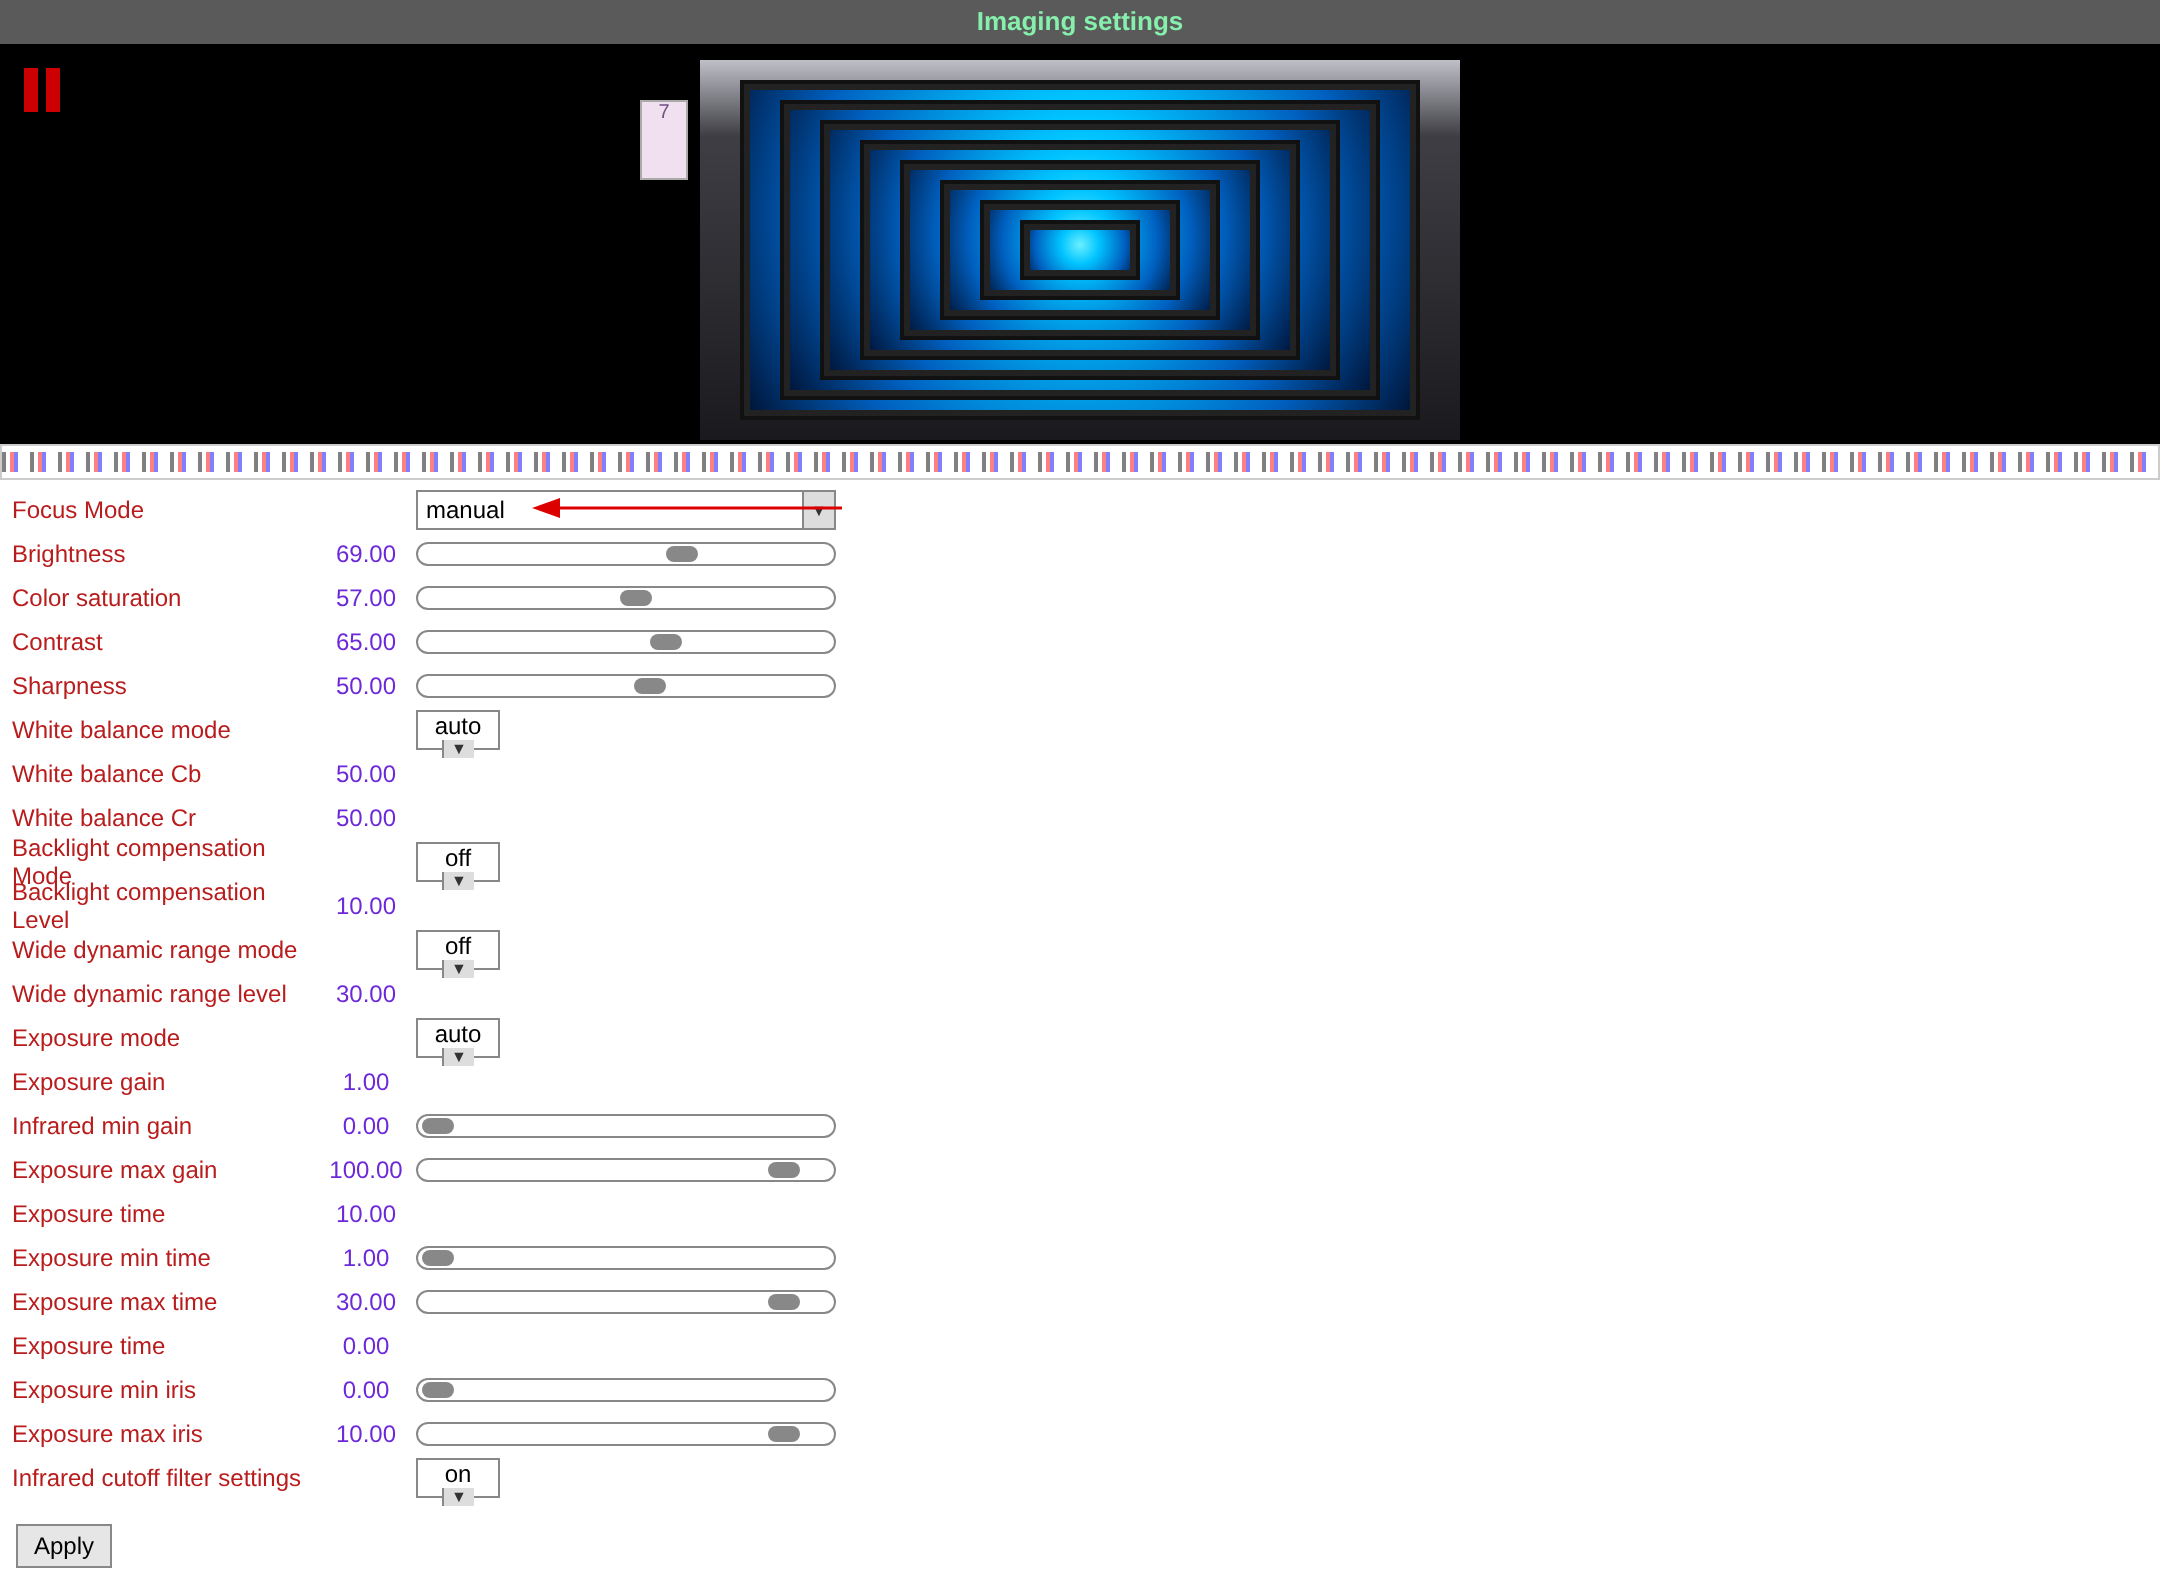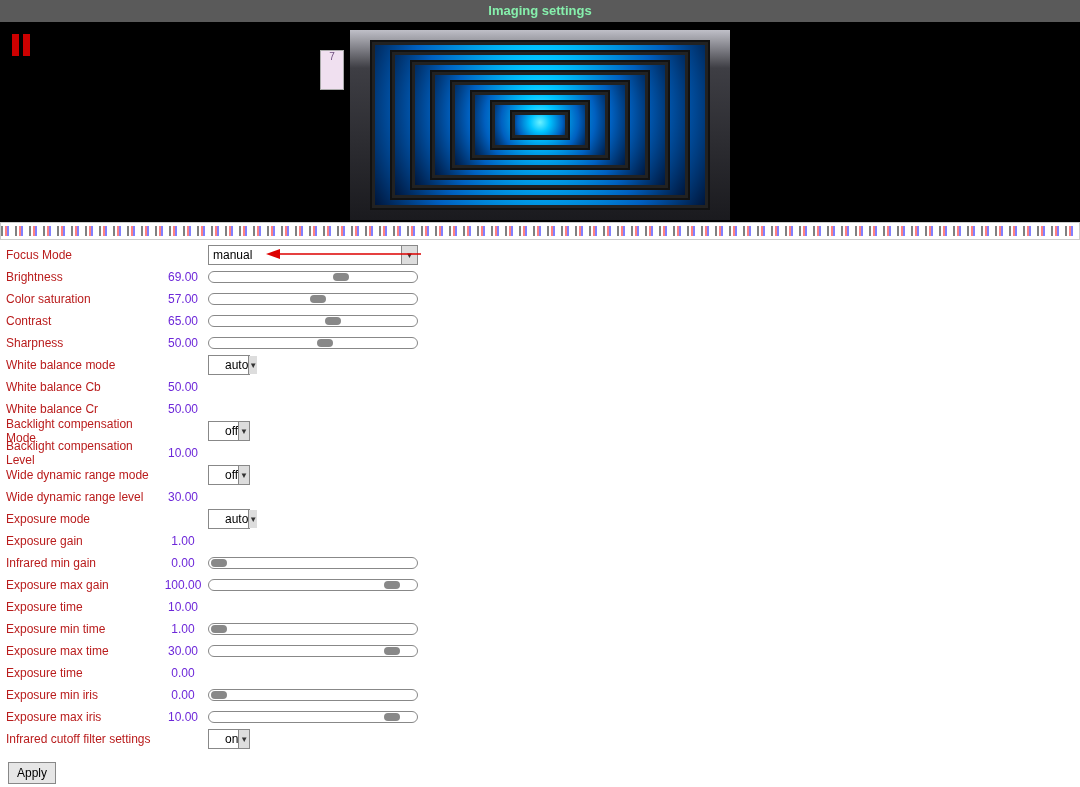--- a/index.html
+++ b/index.html
@@ -129,22 +129,23 @@
     gap:20px;
   }
   .select-small {
     width: 42px;
     height: 20px;
     border: 1px solid #888;
     background: #fff;
     display: flex;
     justify-content: space-between;
     align-items: center;
-    padding-left: 16px;
+    padding-left: 0;
     cursor: pointer;
+    flex-direction: column;
   }
   .select-btn {
     width: 16px;
     height: 100%;
     background: #ddd;
     border-left: 1px solid #888;
     display: flex;
     align-items: center;
     justify-content: center;
     font-size: 8px;

